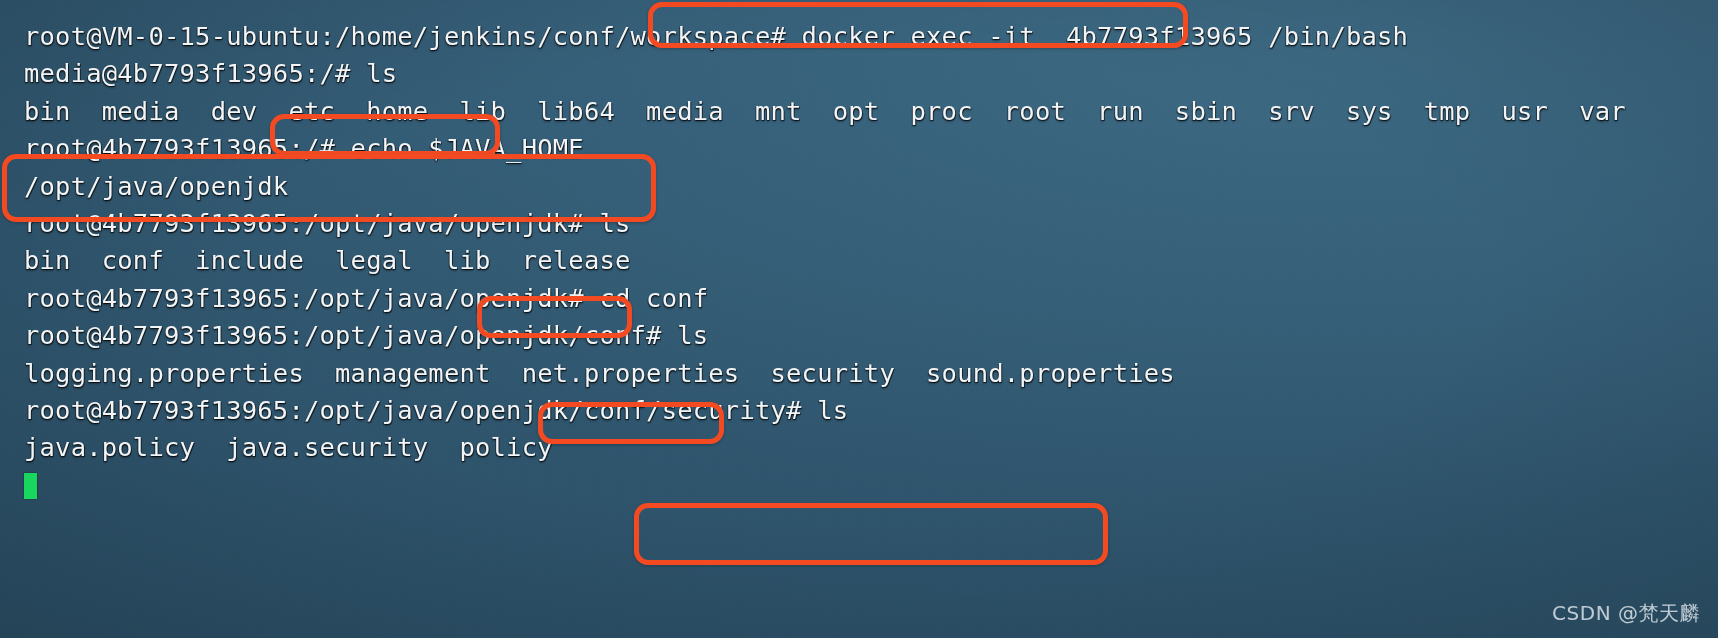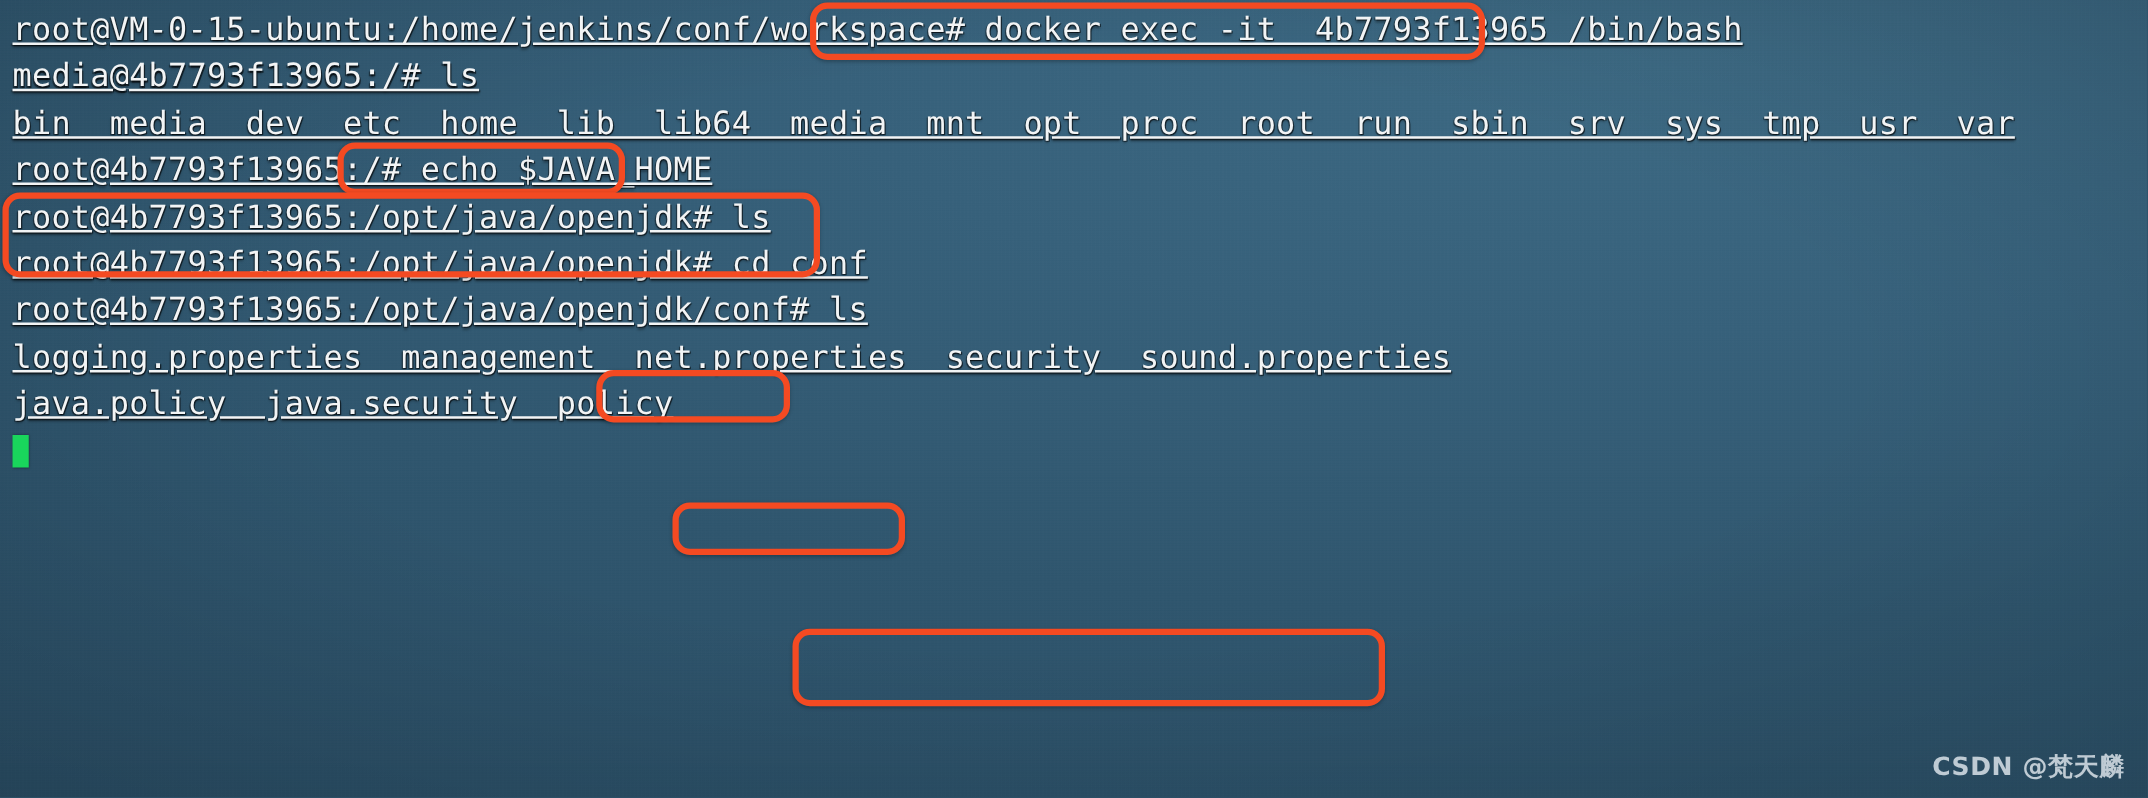--- a/index.html
+++ b/index.html
@@ -31,26 +31,25 @@
   }
   #vignette {
     position: absolute;
     inset: 0;
     pointer-events: none;
     background: radial-gradient(ellipse 90% 90% at 50% 45%, rgba(0,0,0,0) 40%, rgba(0,0,0,0.18) 100%);
   }
   .lines {
     position: absolute;
     left: 0;
-    top: 0;
+    top: 12px;
     width: 100%;
-    padding: 6px 0 0 10px;
+    padding: 6px 0 0 24px;
     box-sizing: border-box;
     z-index: 3;
-    text-decoration: underline;
   }
   .line {
     height: 37.4px;
     white-space: pre;
     text-shadow:
        1px 1px 0 rgba(0,0,0,0.55),
       -1px 1px 0 rgba(0,0,0,0.35),
        0 2px 2px rgba(0,0,0,0.38);
     letter-spacing: 0.2px;
   }
@@ -73,40 +72,42 @@
   }
   #watermark {
     position: absolute;
     right: 18px;
     bottom: 6px;
     z-index: 5;
     font-family: "DejaVu Sans", "Liberation Sans", sans-serif;
     font-size: 20px;
     color: rgba(225,232,238,0.82);
     letter-spacing: 0.5px;
-    font-weight: bold;
   }
 </style>
 </head>
 <body>
 
 <div id="terminal">
 
   <div id="noise"></div>
   <div id="vignette"></div>
 
   <div class="lines">
     <div class="line">root@VM-0-15-ubuntu:/home/jenkins/conf/workspace# docker exec -it  4b7793f13965 /bin/bash</div>
     <div class="line">media@4b7793f13965:/# ls</div>
     <div class="line">bin  media  dev  etc  home  lib  lib64  media  mnt  opt  proc  root  run  sbin  srv  sys  tmp  usr  var</div>
     <div class="line">root@4b7793f13965:/# echo $JAVA_HOME</div>
+    <div class="line">/opt/java/openjdk</div>
     <div class="line">root@4b7793f13965:/opt/java/openjdk# ls</div>
+    <div class="line">bin  conf  include  legal  lib  release</div>
     <div class="line">root@4b7793f13965:/opt/java/openjdk# cd conf</div>
     <div class="line">root@4b7793f13965:/opt/java/openjdk/conf# ls</div>
     <div class="line">logging.properties  management  net.properties  security  sound.properties</div>
+    <div class="line">root@4b7793f13965:/opt/java/openjdk/conf/security# ls</div>
     <div class="line">java.policy  java.security  policy</div>
     <div class="line"><span class="cursor" style="background: rgb(25, 214, 92);"></span></div>
   </div>
 
   <div class="hl" style="left: 648px; top: 2px; width: 540px; height: 46px; border-color: rgb(244, 74, 34);"></div>
   <div class="hl" style="left: 270px; top: 114px; width: 230px; height: 42px; border-color: rgb(244, 74, 34);"></div>
   <div class="hl" style="left: 2px; top: 154px; width: 654px; height: 68px; border-color: rgb(244, 74, 34);"></div>
   <div class="hl" style="left: 477px; top: 296px; width: 155px; height: 42px; border-color: rgb(244, 74, 34);"></div>
   <div class="hl" style="left: 538px; top: 402px; width: 186px; height: 42px; border-color: rgb(244, 74, 34);"></div>
   <div class="hl" style="left: 634px; top: 503px; width: 474px; height: 62px; border-color: rgb(244, 74, 34);"></div>

